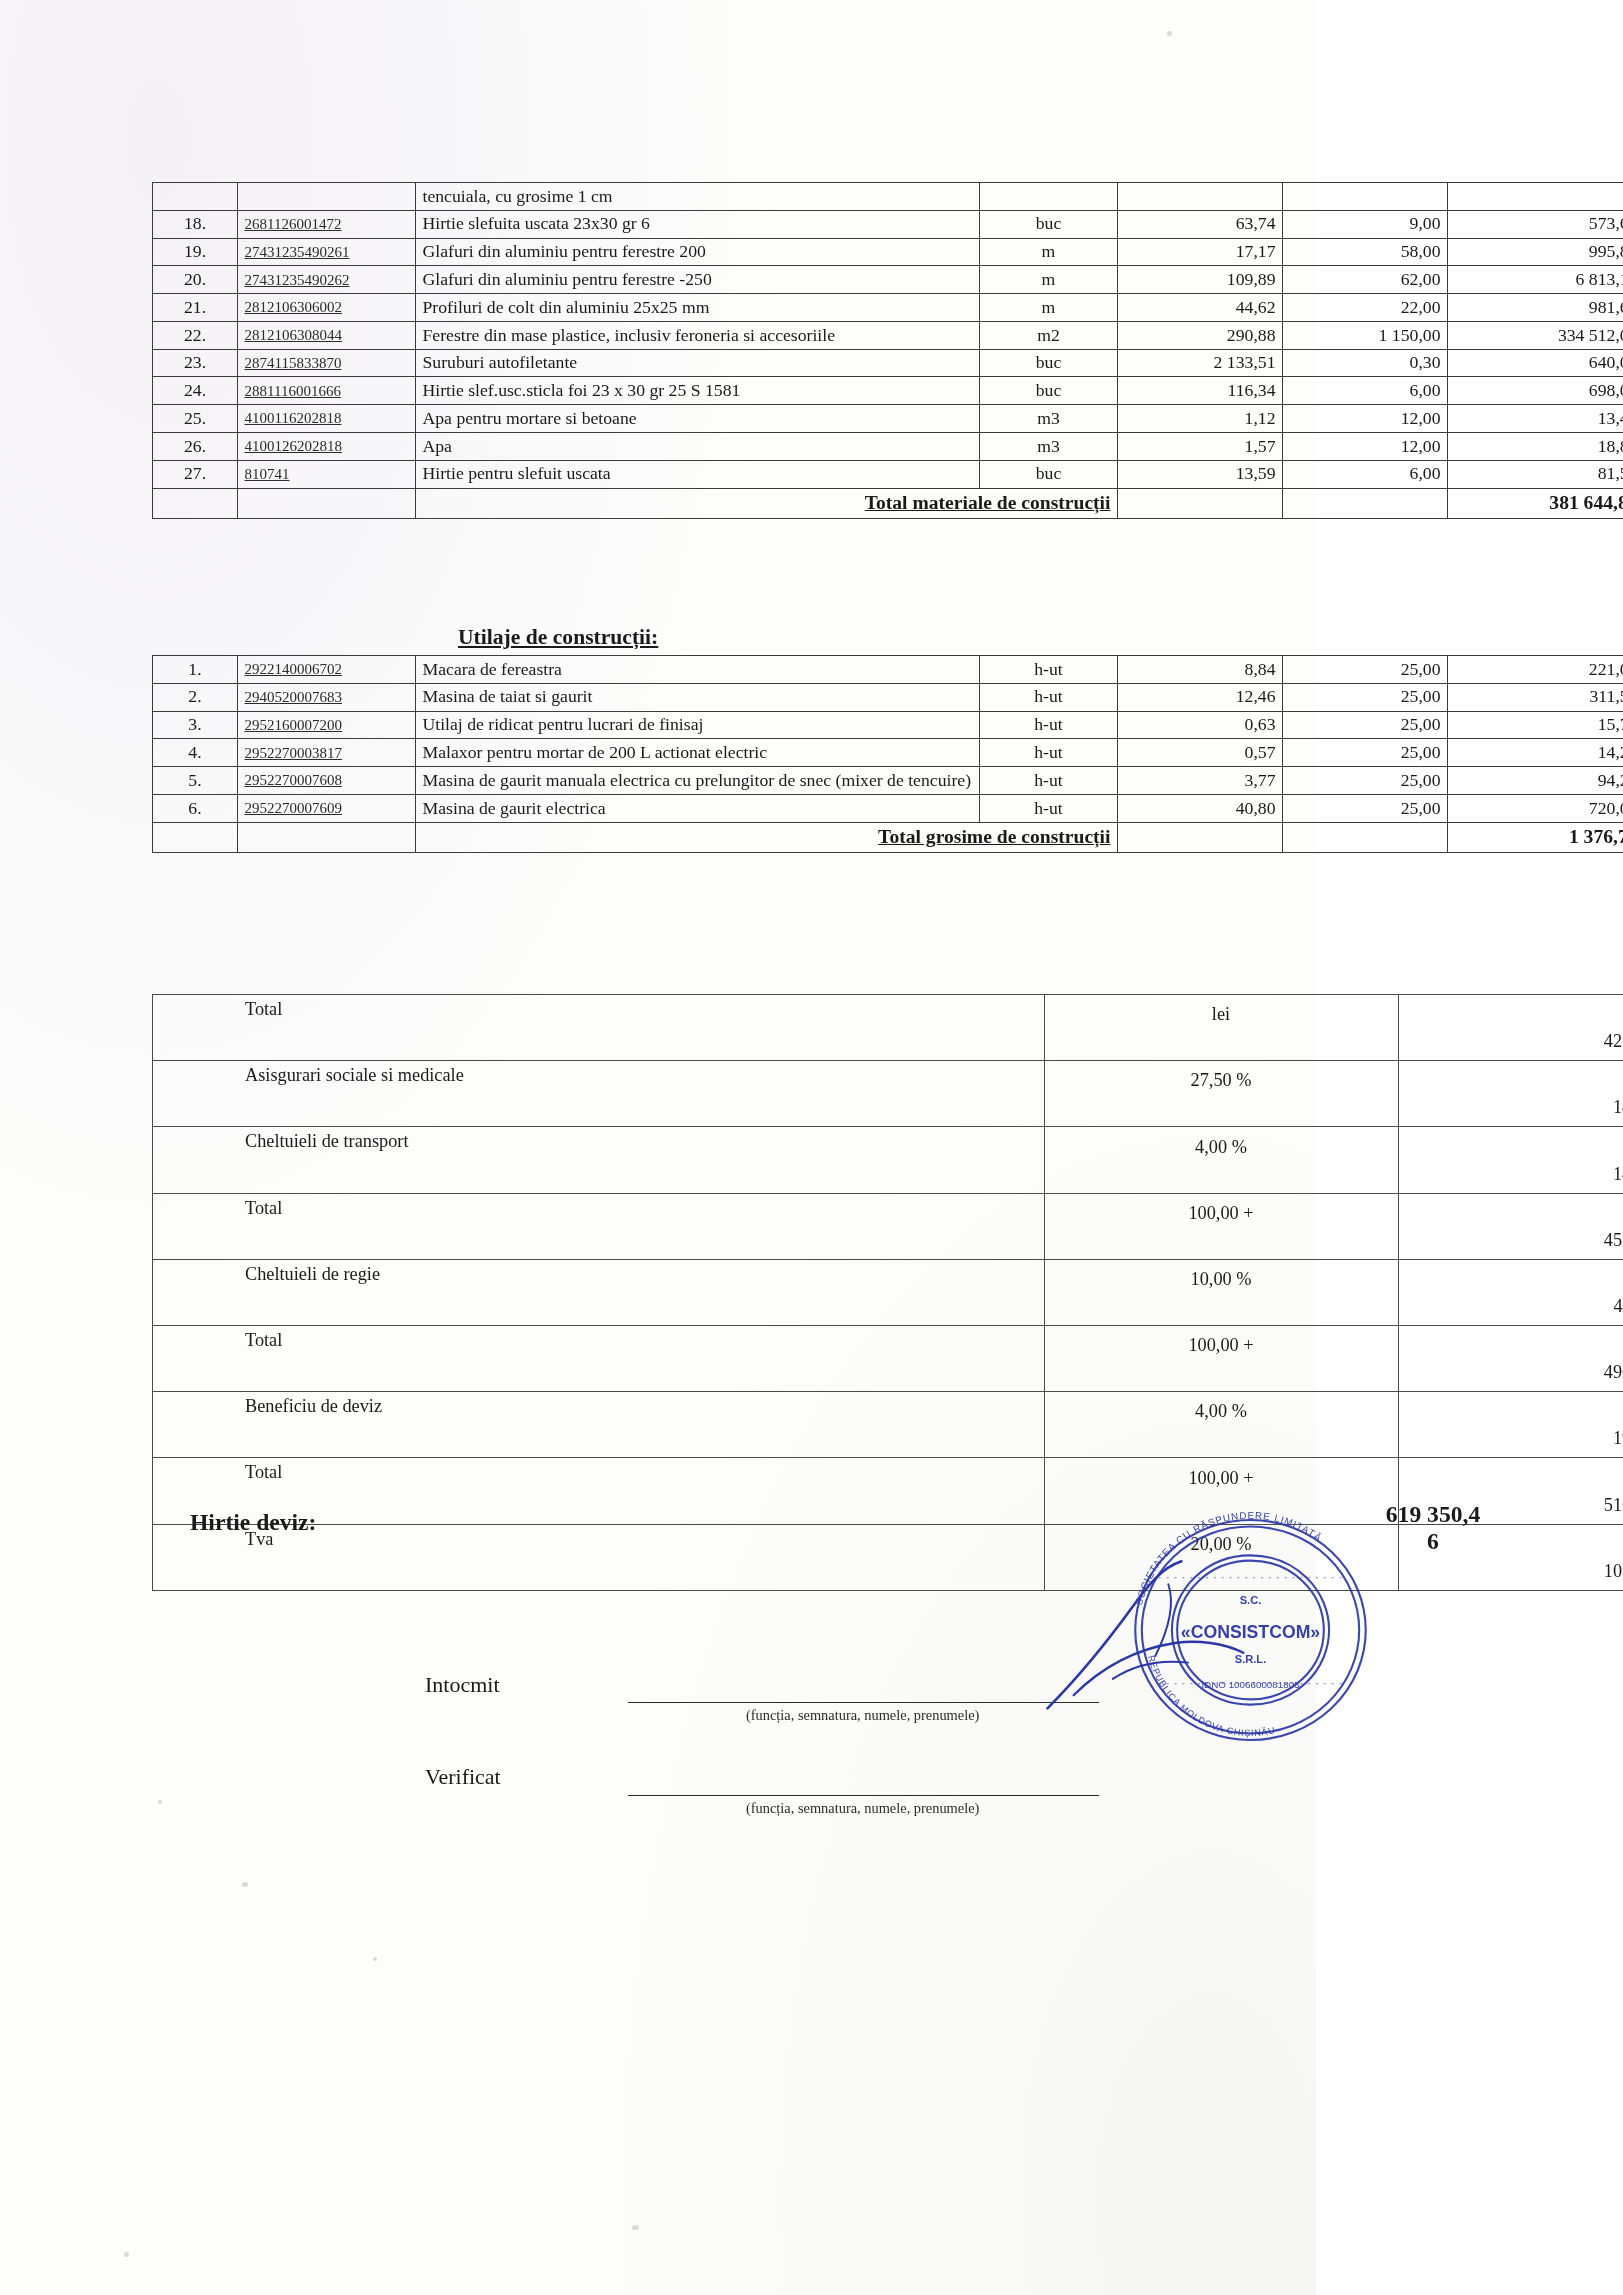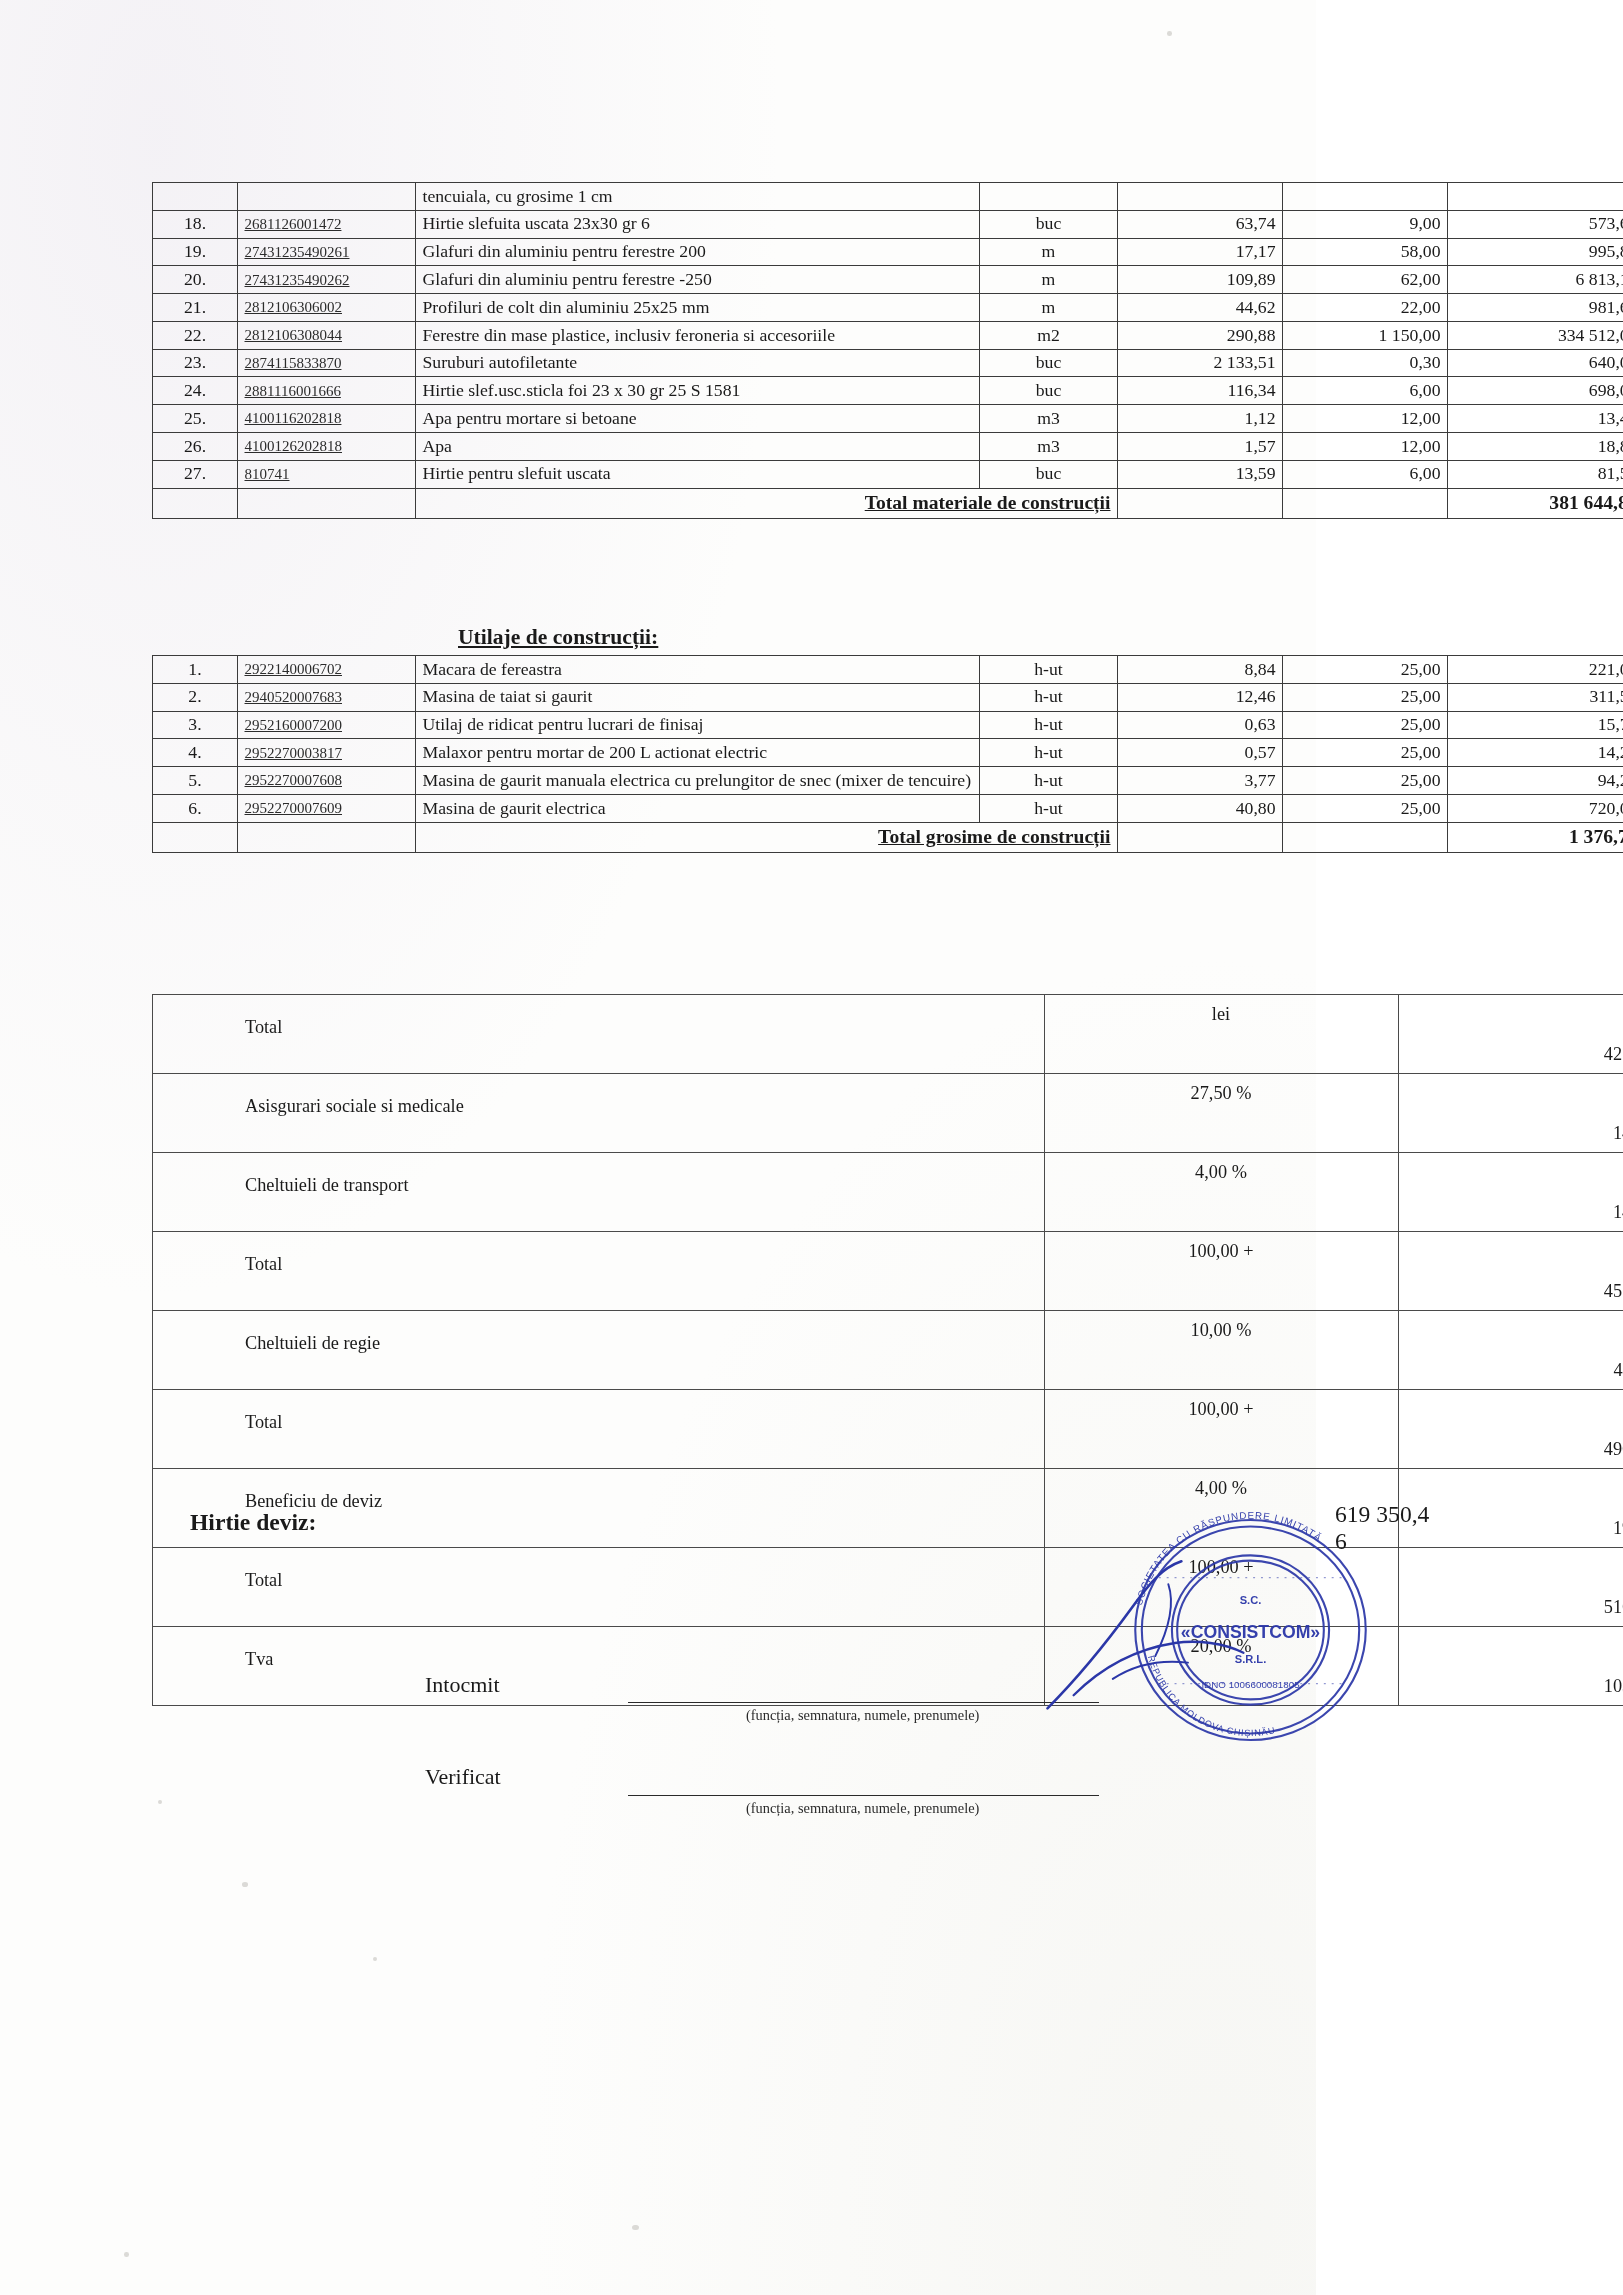--- a/index.html
+++ b/index.html
@@ -86,34 +86,34 @@
     border-collapse: collapse;
     table-layout: fixed;
     font-size: 18.3px;
   }
   .sum td {
     border: 0.9px solid #4a4a4a;
     height: 56px;
     vertical-align: middle;
     padding: 0 6.5px;
   }
-  .sum .s-label { width: 792px; padding-left: 92px; vertical-align: top; padding-top: 22px;}
+  .sum .s-label { width: 792px; padding-left: 92px; vertical-align: top; padding-top: 4px;}
   .sum .s-mid   { width: 340px; text-align: center; vertical-align: top; padding-top: 9.2px;}
   .sum .s-val   { width: 281px; text-align: right;  padding-right: 18.3px; vertical-align: bottom; padding-bottom: 7.9px;}
 
   .grand-label {
     position: absolute;
     font-size: 23.6px;
     font-weight: bold;
   }
   .grand-val {
     position: absolute;
     font-size: 23.6px;
-    font-weight: normal;
-    text-align: left;
+    font-weight: bold;
+    text-align: center;
     width: 196px;
   }
   .grand-val .tail { display:block; }
 
   .sig-label {
     position: absolute;
     font-size: 22px;
   }
   .sig-line {
     position: absolute;

